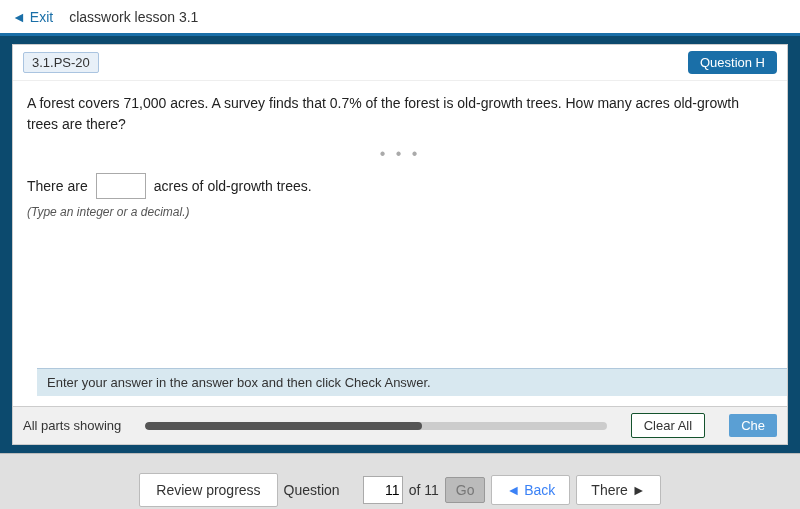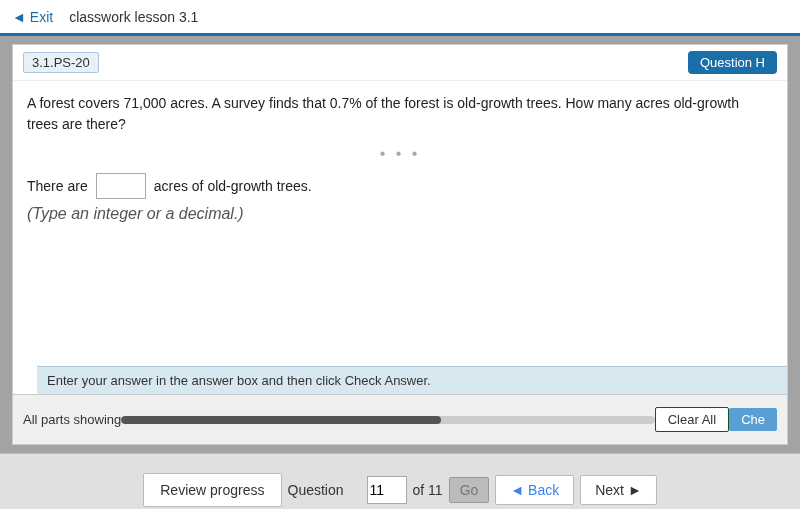--- a/index.html
+++ b/index.html
@@ -41,21 +41,21 @@
       color: #333;
       font-size: 14px;
     }
     .due-date {
       color: #333;
       font-size: 14px;
     }
 
     
     .main-area {
-      background: #a3a3a3;
+      background: #0c4a6e;
       padding: 8px 12px;
       height: calc(509px - 36px - 56px);
       display: flex;
       flex-direction: column;
       gap: 0;
     }
 
     
     .question-card {
       background: #fff;
@@ -121,43 +121,44 @@
     }
     .answer-input {
       width: 50px;
       height: 26px;
       border: 1px solid #aaa;
       padding: 2px 4px;
       font-size: 14px;
       text-align: center;
     }
     .answer-hint-text {
-      font-size: 16px;
+      font-size: 12px;
       color: #555;
       font-style: italic;
     }
 
     
     .info-bar {
       background: #d8e8f0;
       border-top: 1px solid #b0c8dc;
       padding: 6px 10px;
       font-size: 13px;
       color: #333;
       margin-left: 24px;
     }
 
     
     .parts-bar {
       display: flex;
       align-items: center;
       background: #f0f0f0;
       border-top: 1px solid #ccc;
-      padding: 12px 10px;
-      gap: 0;
+      padding: 6px 10px;
+      gap: 24px;
+      margin-top: 10px;
     }
     .parts-label {
       font-size: 13px;
       color: #333;
       white-space: nowrap;
     }
     .parts-progress {
       flex: 1;
       height: 8px;
       background: #ccc;
@@ -216,21 +217,21 @@
       font-size: 14px;
       color: #333;
     }
     .question-nav-label {
       font-size: 14px;
     }
     .question-number-input {
       width: 40px;
       height: 28px;
       border: 1px solid #aaa;
-      text-align: left;
+      text-align: right;
       font-size: 14px;
       padding: 2px;
       margin-left: 17px;
     }
     .question-total {
       font-size: 14px;
     }
     .go-btn {
       background: #bbb;
       border: 1px solid #999;
@@ -319,14 +320,14 @@
   <button class="review-progress-btn">Review progress</button>
 
   <div class="question-nav">
     <span class="question-nav-label">Question</span>
     <input class="question-number-input" type="text" value="11" style="">
     <span class="question-total">of 11</span>
     <button class="go-btn">Go</button>
   </div>
 
   <button class="back-btn">◄ Back</button>
-  <button class="next-btn">Next ►</button>
+  <button class="next-btn">There ►</button>
 </div>
 
 </body></html>

